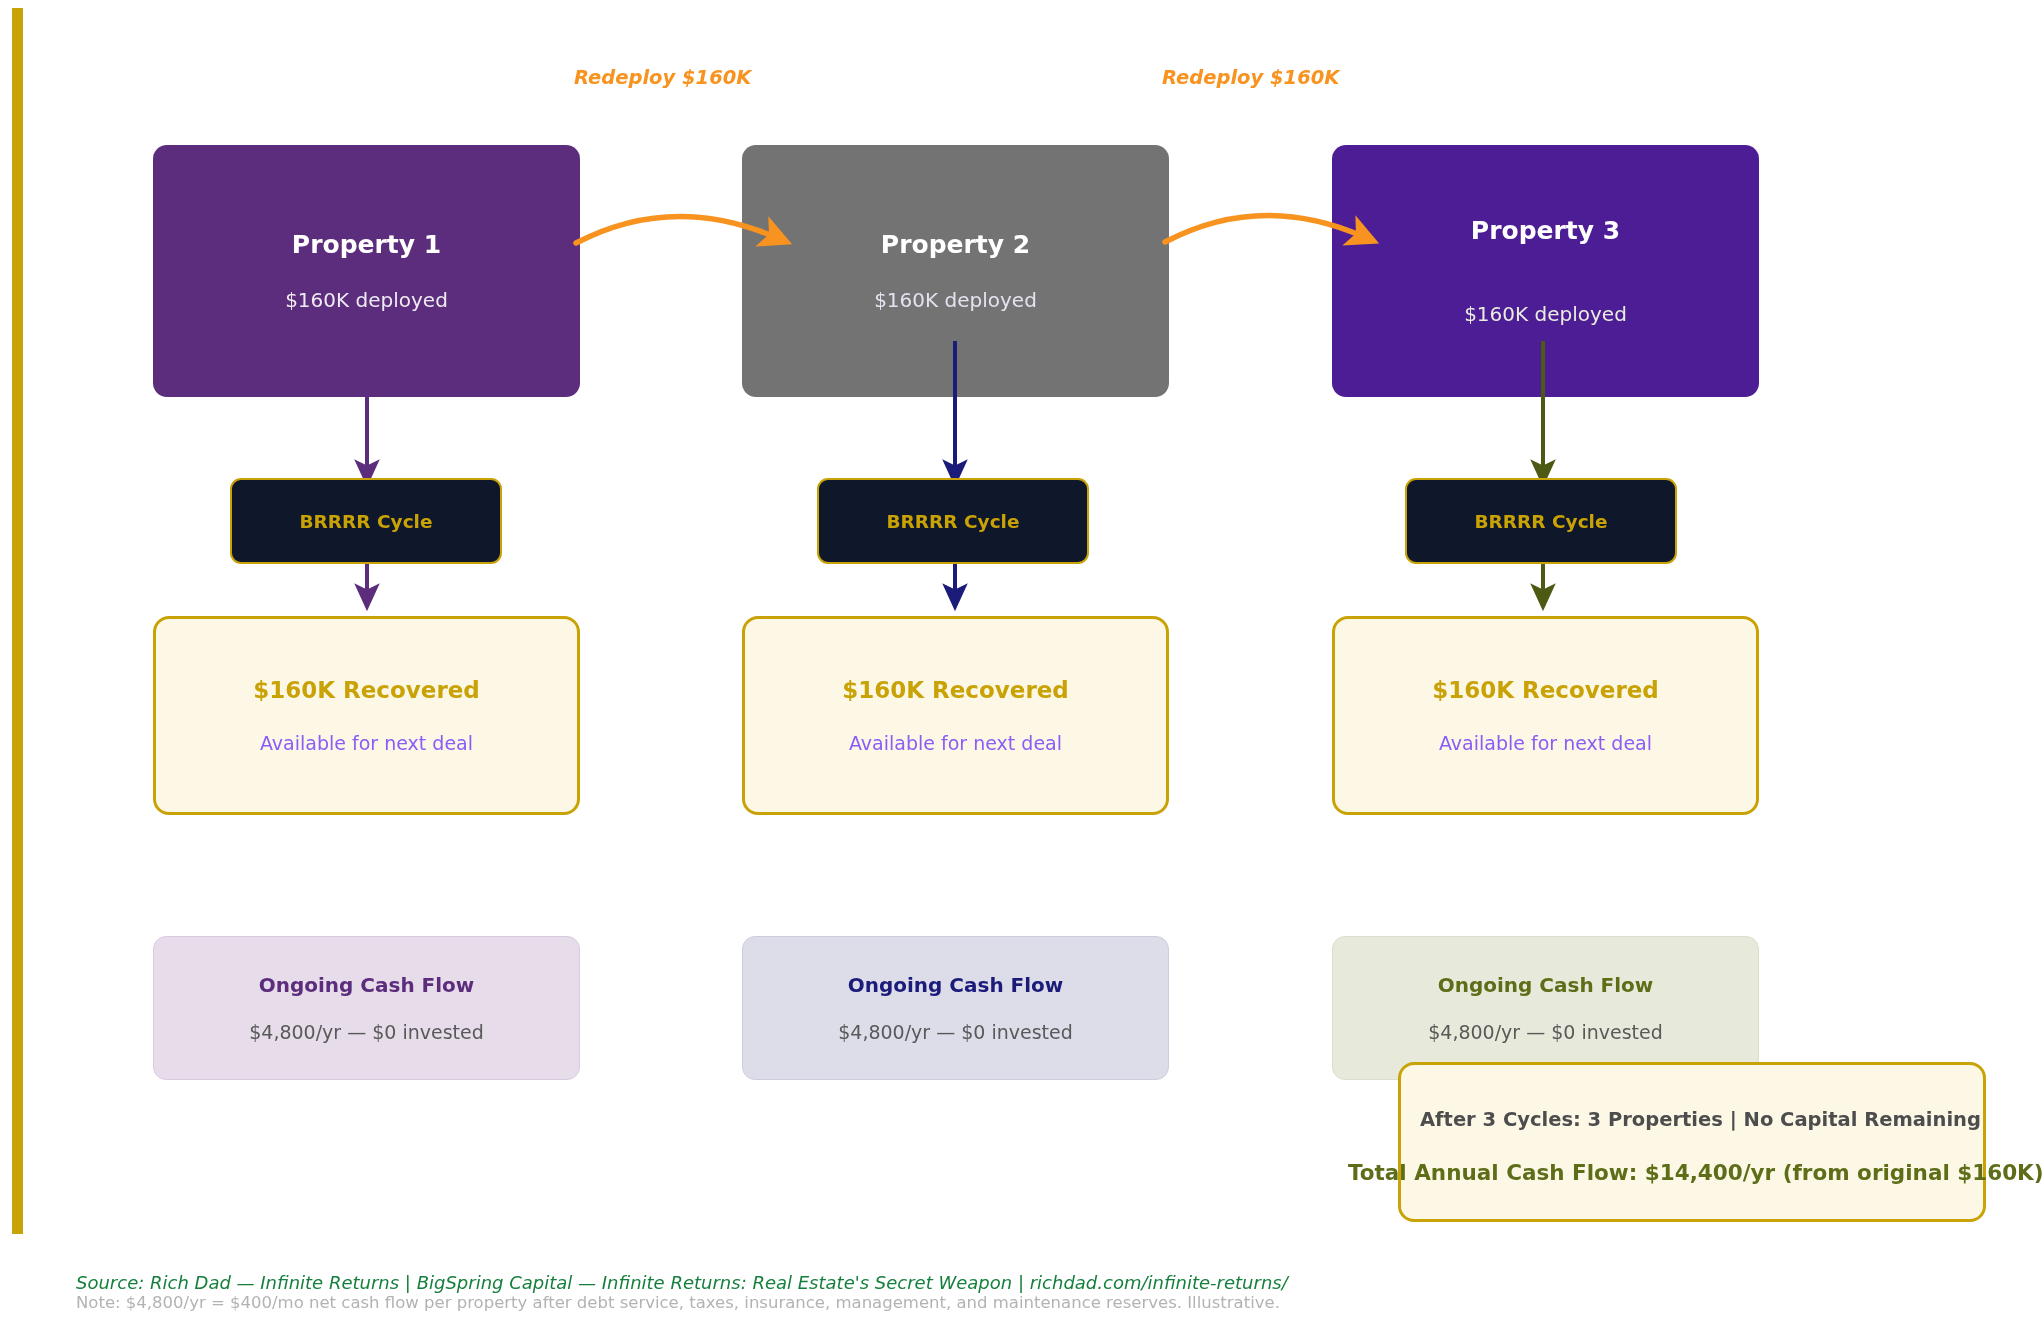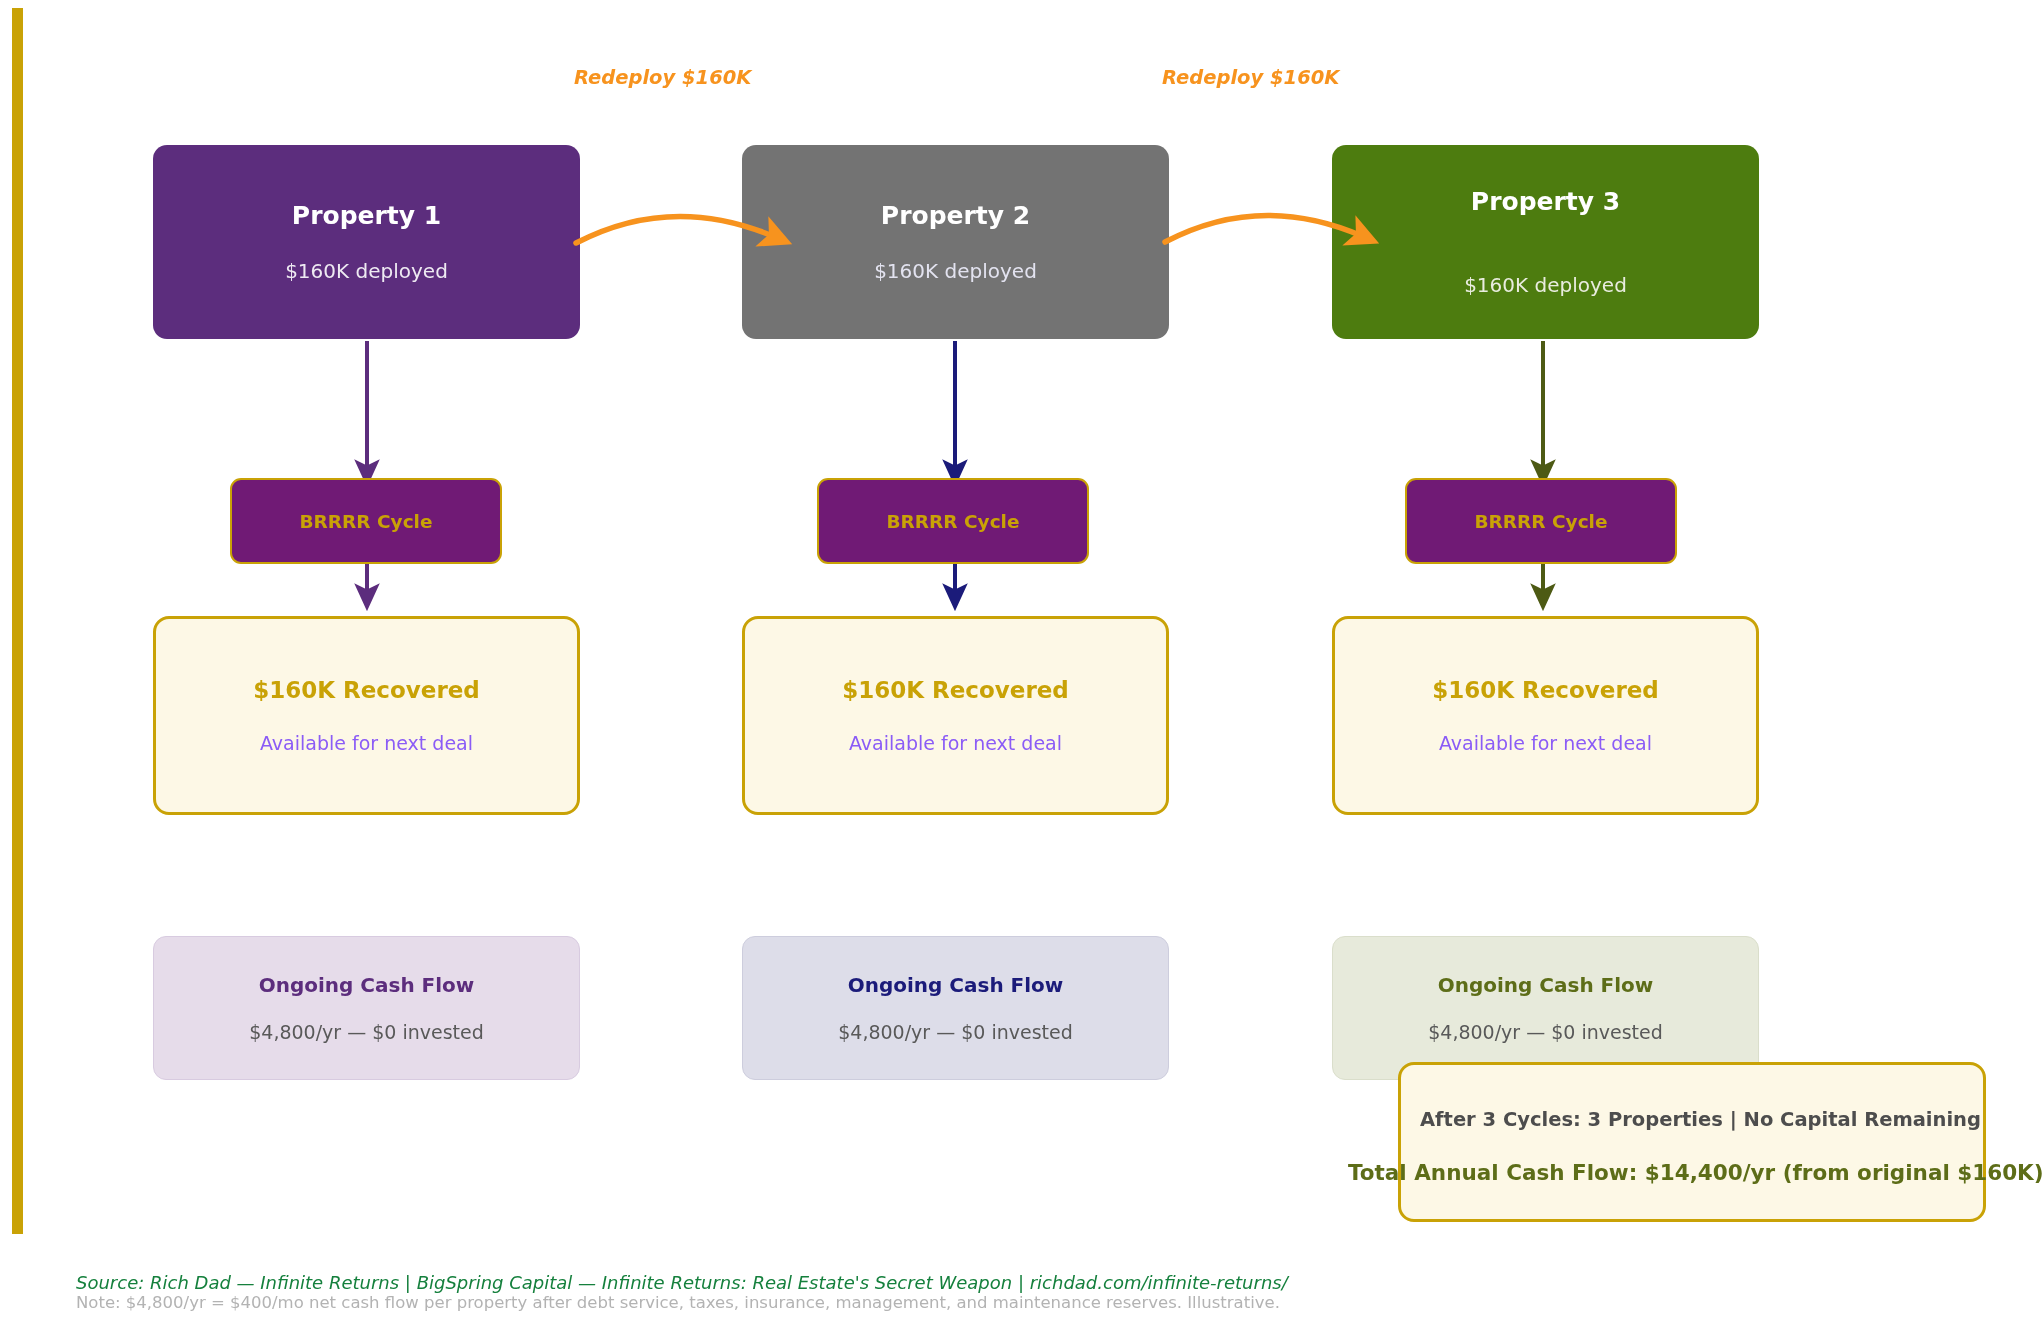--- a/index.html
+++ b/index.html
@@ -51,62 +51,62 @@
     white-space: nowrap;
   }
   #redeploy-1 { left: 574px; }
   #redeploy-2 { left: 1162px; }
 
   
   .property-card {
     position: absolute;
     top: 145px;
     width: 427px;
-    height: 194px;
+    height: 252px;
     border-radius: 14px;
     box-sizing: border-box;
     display: flex;
     flex-direction: column;
     align-items: center;
     justify-content: center;
   }
   .property-card .pc-title {
     font-size: 25px;
     font-weight: bold;
     color: #ffffff;
     margin-bottom: 29px;
   }
   .property-card .pc-sub {
     font-size: 20px;
     color: #eeeaf2;
   }
   #property-card-1 { left: 153px; background: #5c2d7d; }
   #property-card-2 { left: 742px; background: #737373; }
-  #property-card-3 { left: 1332px; background: #4d7c0f; gap: 28px; }
+  #property-card-3 { left: 1332px; background: #4c1d95; gap: 28px; }
   #property-card-2 .pc-sub { color: #e3e3f0; }
   #property-card-3 .pc-sub { color: #e9ecdf; }
 
   
   #connectors {
     position: absolute;
     left: 0;
     top: 0;
     width: 2042px;
     height: 1323px;
     pointer-events: none;
   }
 
   
   .brrrr-box {
     position: absolute;
     top: 478px;
     width: 272px;
     height: 86px;
     border: 2.5px solid #c9a206;
-    background: #701a75;
+    background: #0f172a;
     border-radius: 11px;
     box-sizing: border-box;
     display: flex;
     align-items: center;
     justify-content: center;
     font-size: 18.5px;
     font-weight: bold;
     color: #c9a206;
   }
   #brrrr-box-1 { left: 230px; }

